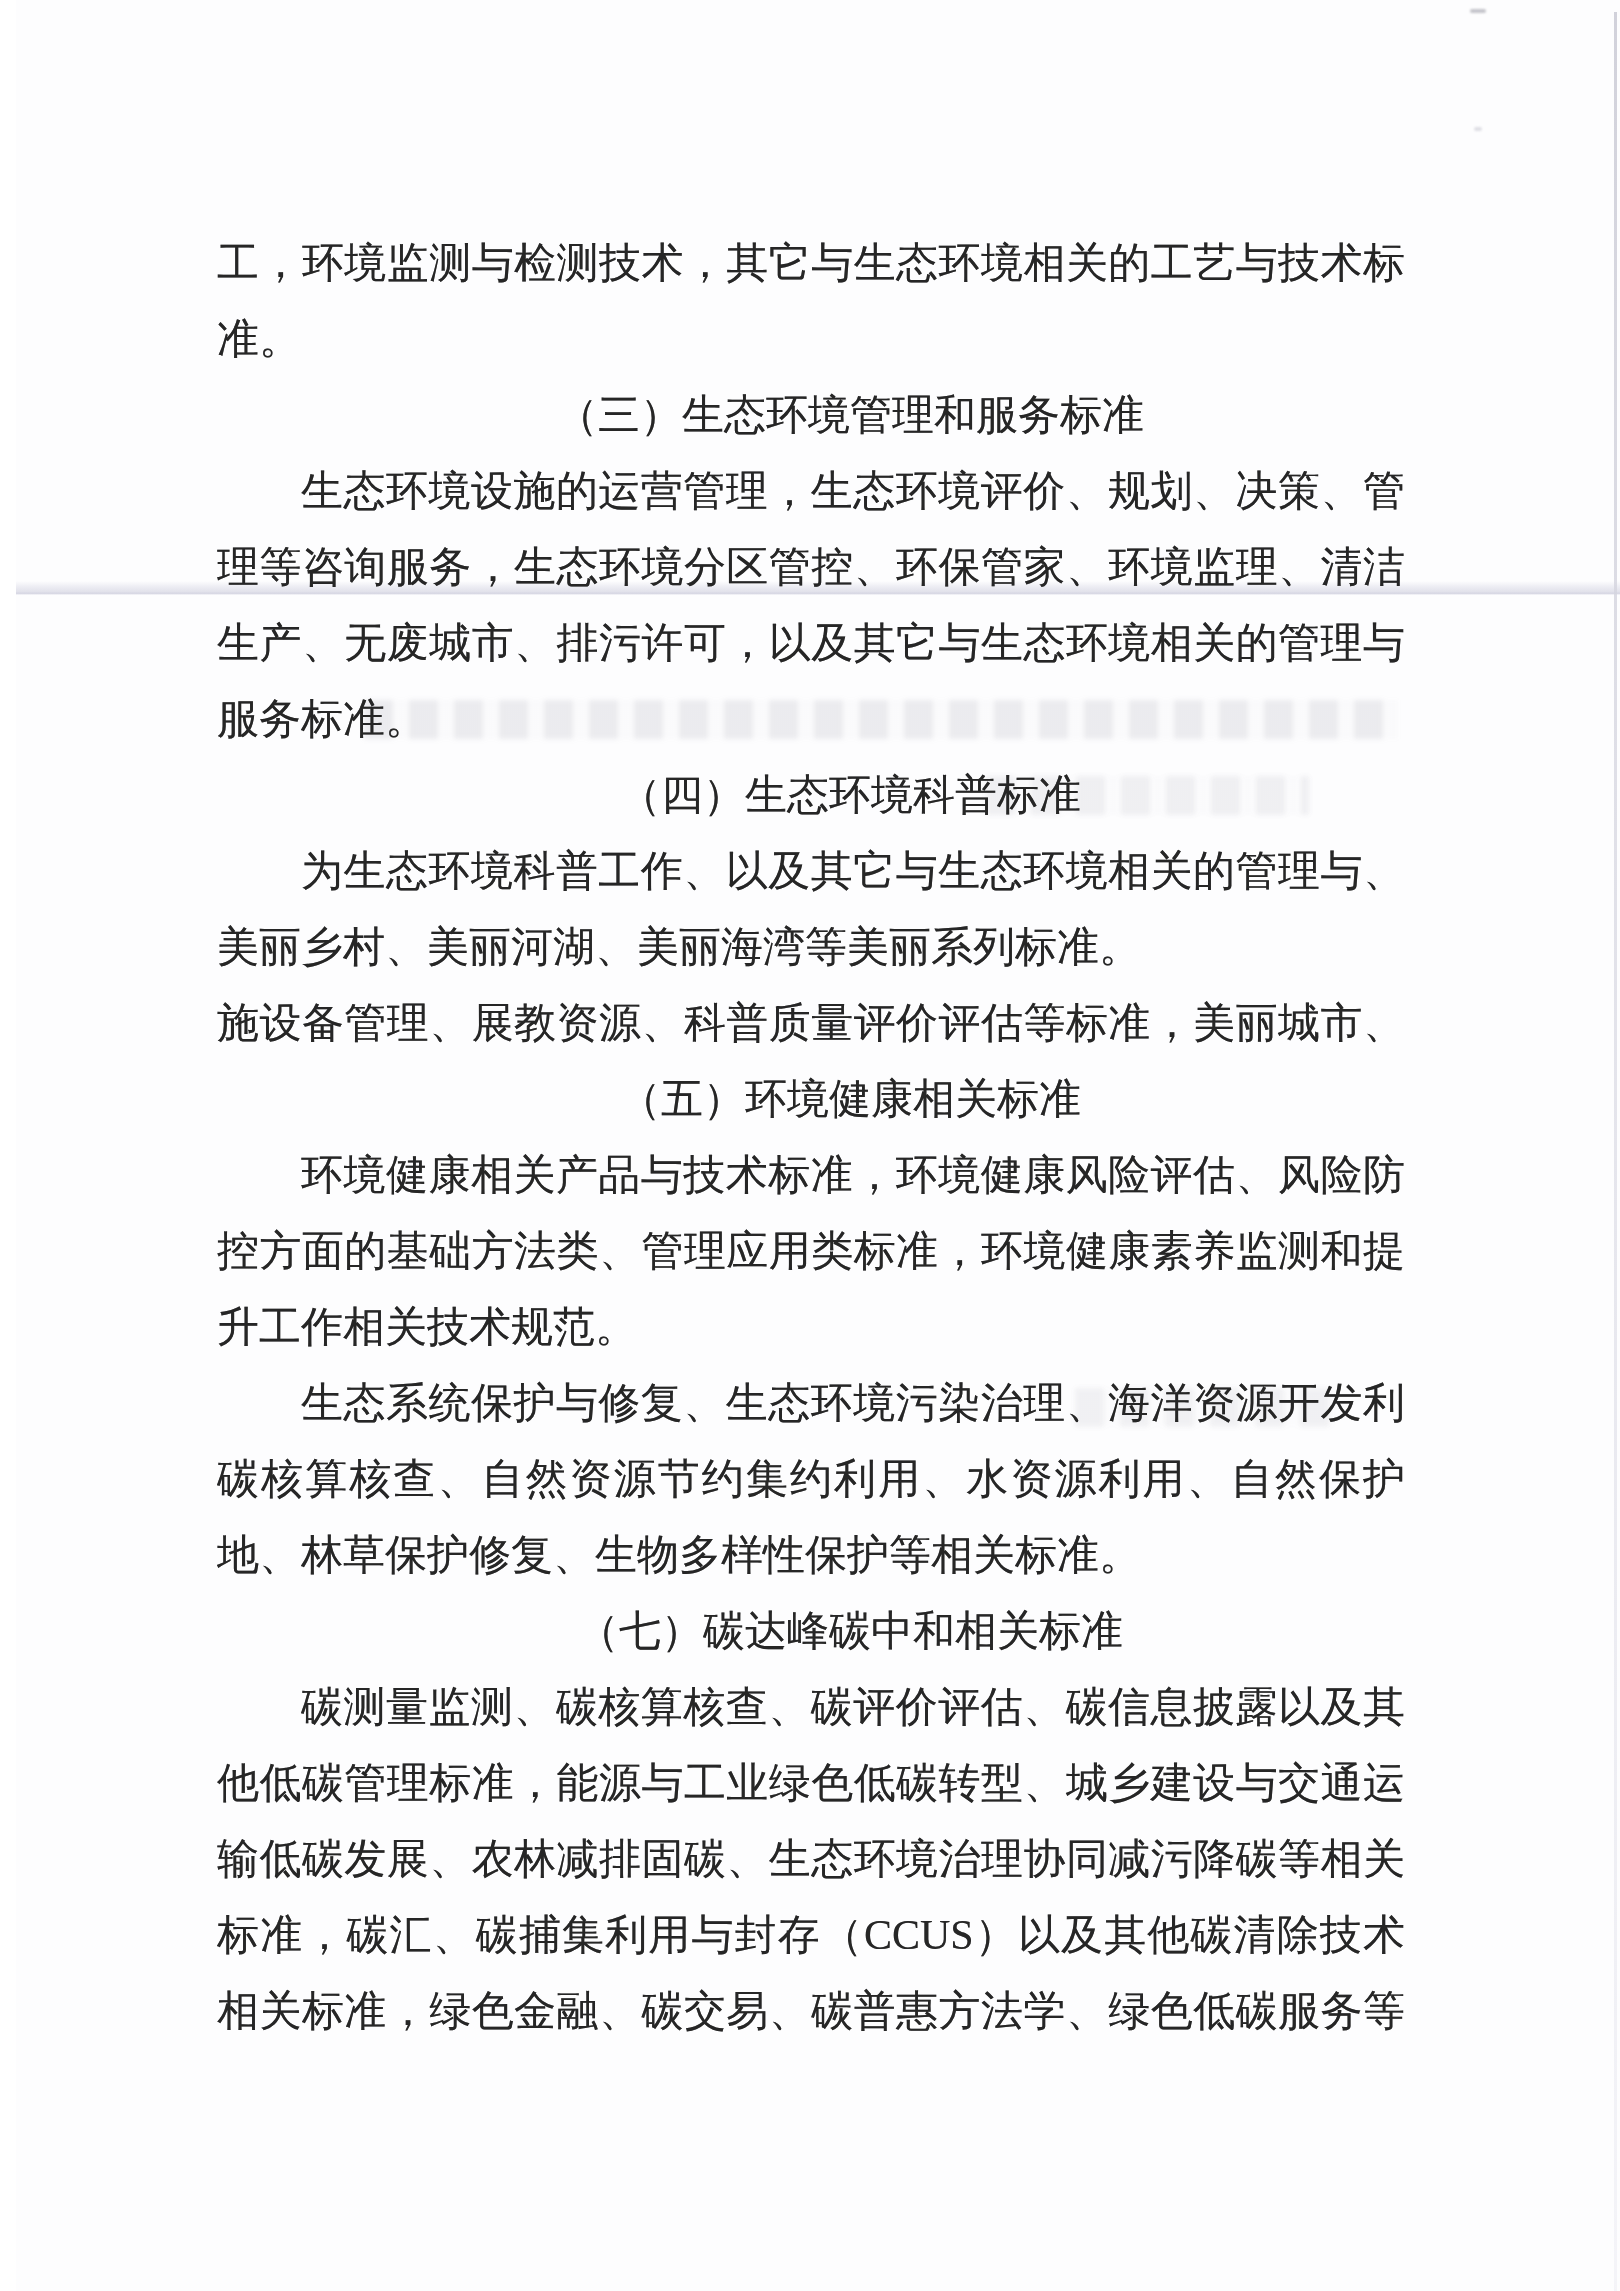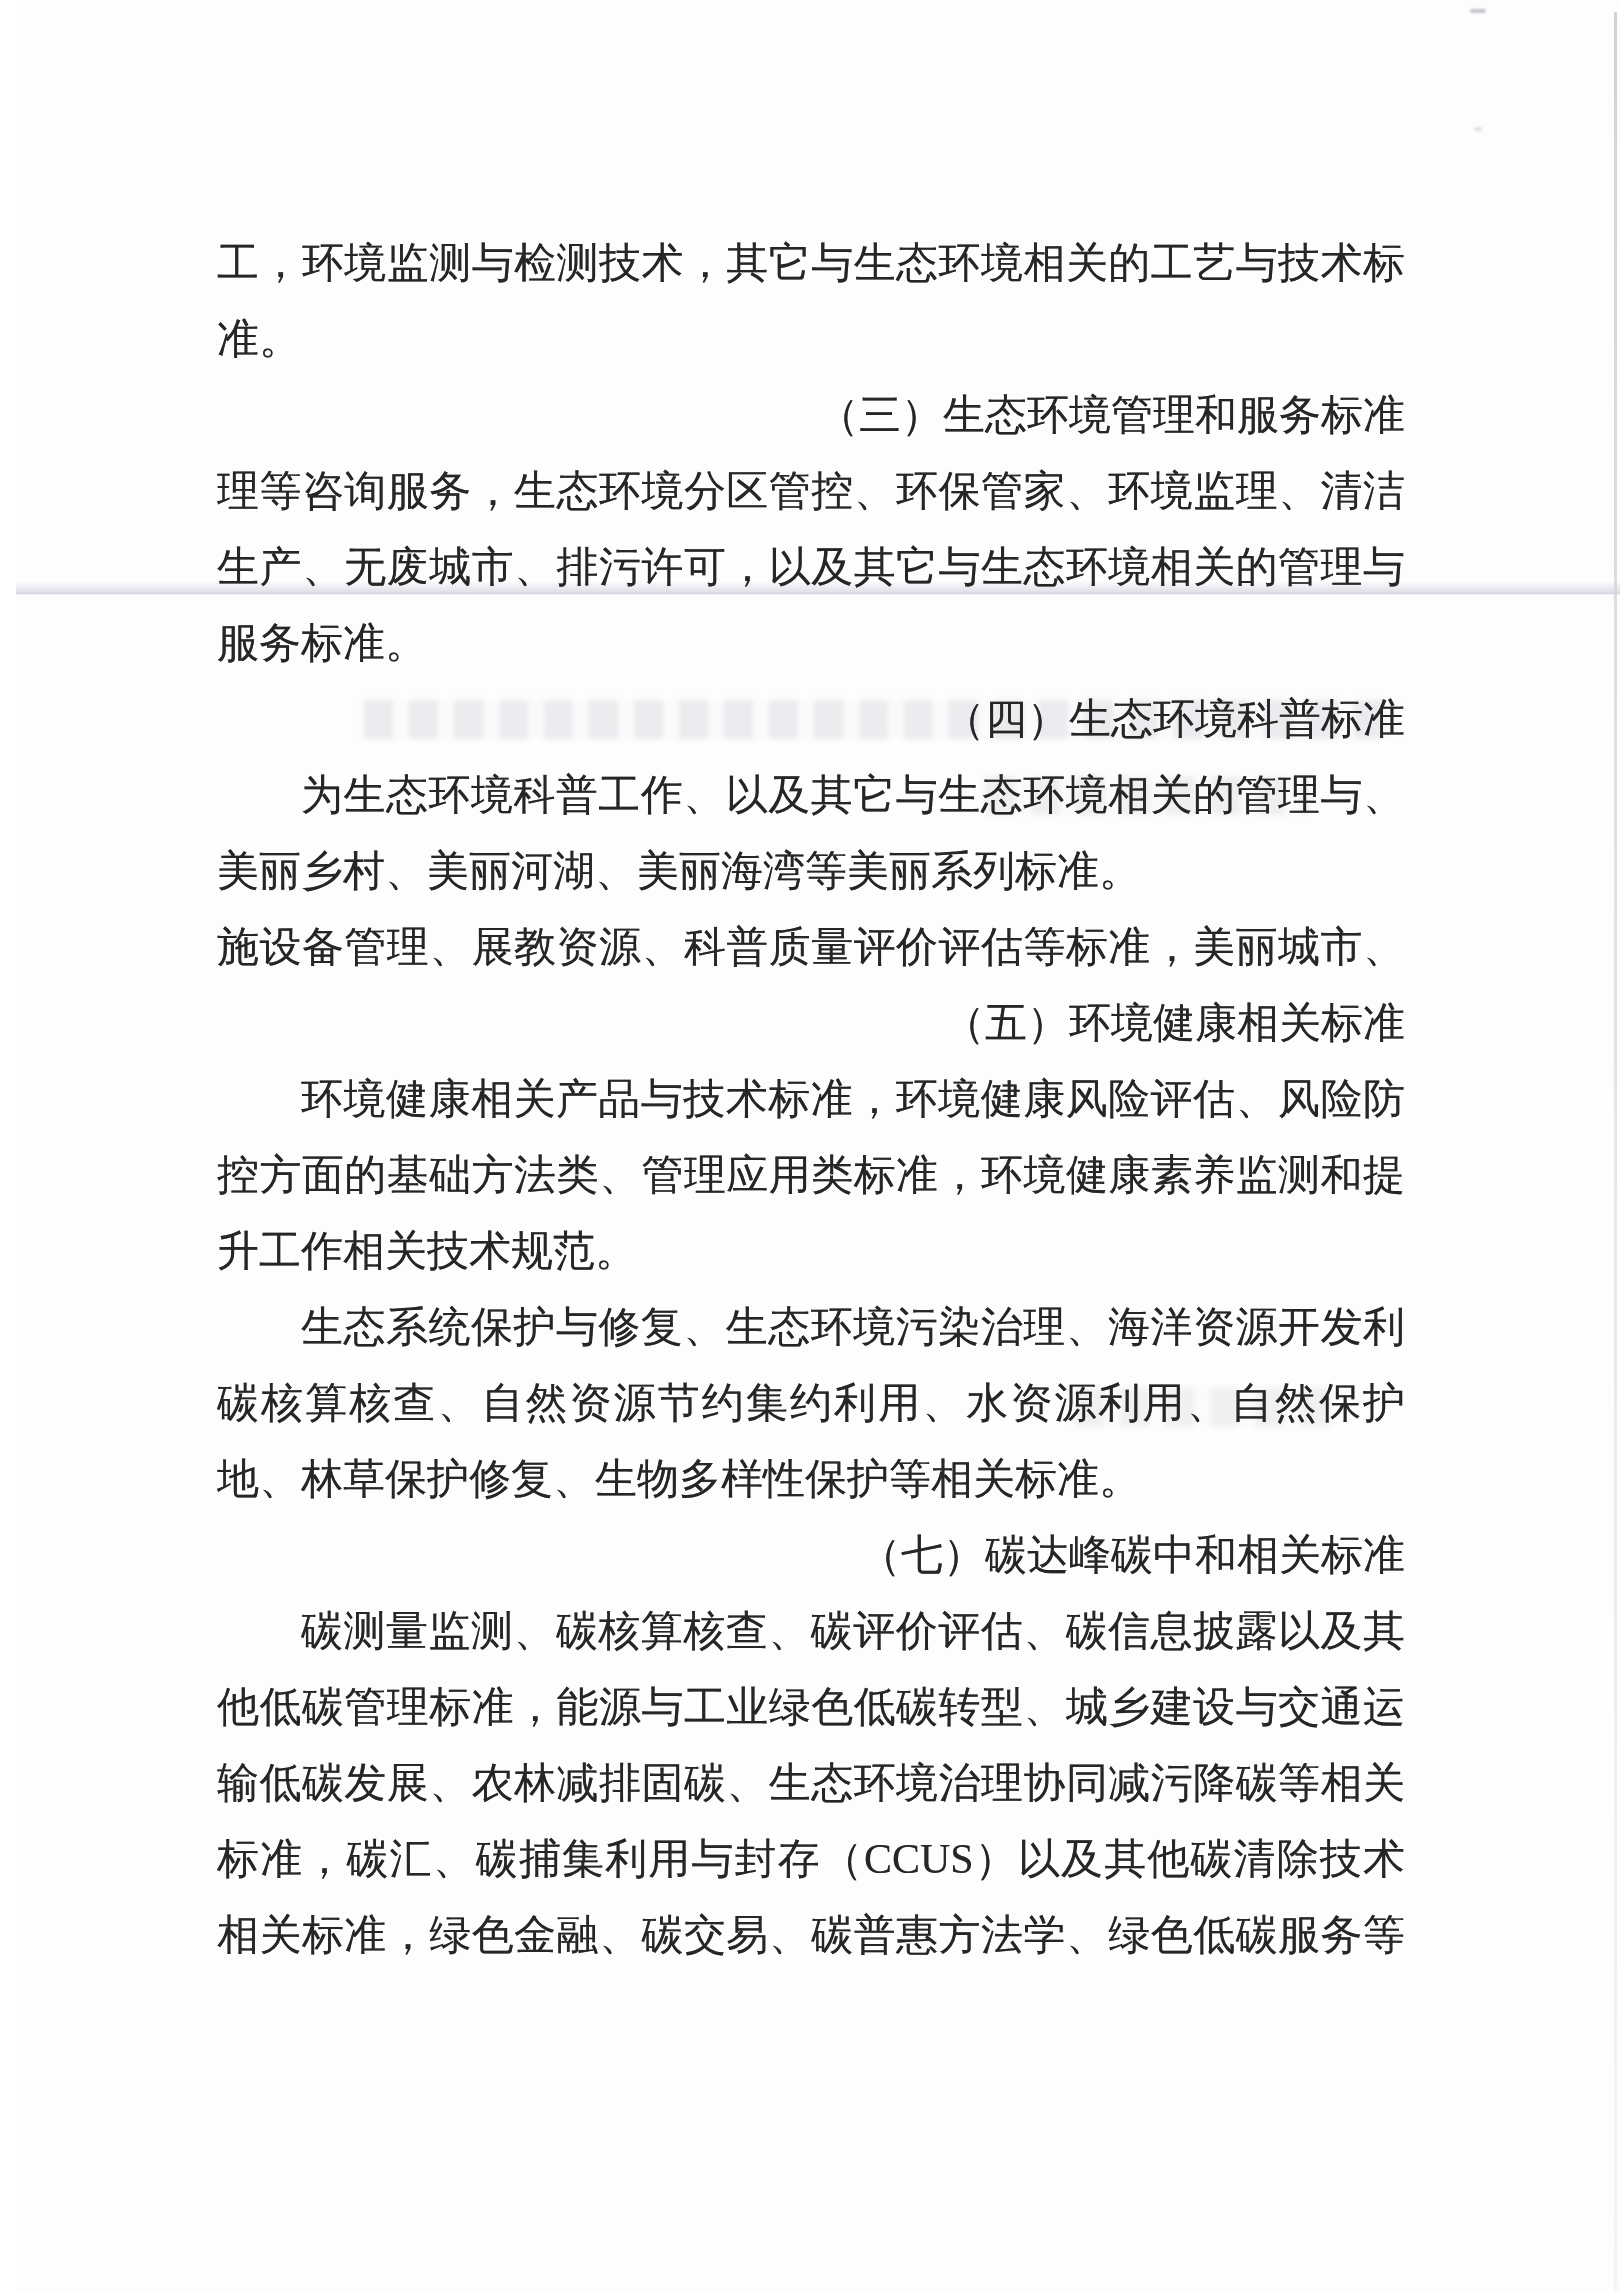--- a/index.html
+++ b/index.html
@@ -81,41 +81,42 @@
     text-align: justify;
     text-align-last: justify;
   }
   .line.fill-indent {
     text-indent: 84px;
     text-align: justify;
     text-align-last: justify;
   }
   .line.heading {
     text-indent: 78px;
-    text-align: right;
+    text-align: center;
   }
   .line.end {
     text-align: left;
   }
 </style>
 </head>
 <body>
 
 <div class="page">
   <div class="ghost ghost-1"></div>
   <div class="ghost ghost-2"></div>
   <div class="ghost ghost-3"></div>
   <div class="crease"></div>
   <div class="page-edge"></div>
   <div class="speck-1"></div>
   <div class="speck-2"></div>
   <div class="textblock">
       <div class="line fill">工，环境监测与检测技术，其它与生态环境相关的工艺与技术标</div>
       <div class="line end">准。</div>
       <div class="line heading">（三）生态环境管理和服务标准</div>
+      <div class="line fill-indent">生态环境设施的运营管理，生态环境评价、规划、决策、管</div>
       <div class="line fill">理等咨询服务，生态环境分区管控、环保管家、环境监理、清洁</div>
       <div class="line fill">生产、无废城市、排污许可，以及其它与生态环境相关的管理与</div>
       <div class="line end">服务标准。</div>
       <div class="line heading">（四）生态环境科普标准</div>
       <div class="line fill-indent">为生态环境科普工作、以及其它与生态环境相关的管理与、设</div>
       <div class="line end">美丽乡村、美丽河湖、美丽海湾等美丽系列标准。</div>
       <div class="line fill">施设备管理、展教资源、科普质量评价评估等标准，美丽城市、</div>
       <div class="line heading">（五）环境健康相关标准</div>
       <div class="line fill-indent">环境健康相关产品与技术标准，环境健康风险评估、风险防</div>
       <div class="line fill">控方面的基础方法类、管理应用类标准，环境健康素养监测和提</div>

